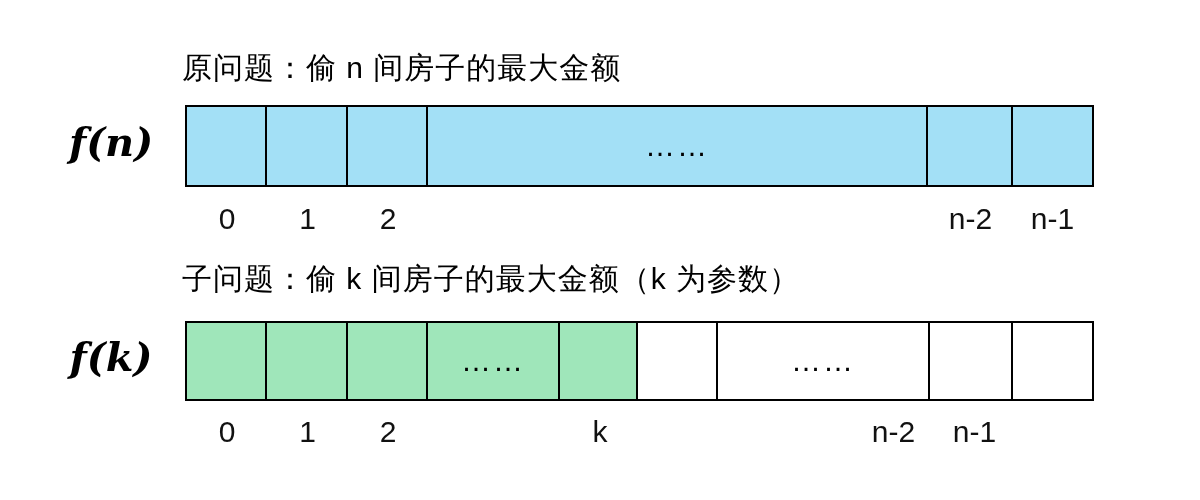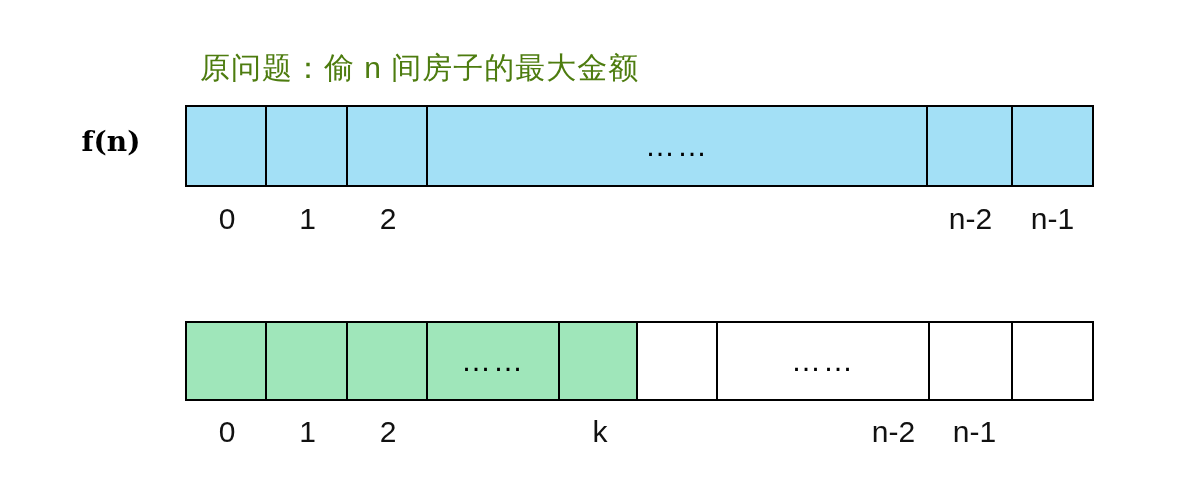--- a/index.html
+++ b/index.html
@@ -2,29 +2,29 @@
 <html><head>
 <meta charset="utf-8">
 <style>
   html,body{margin:0;padding:0;background:#fff;}
   .canvas{
     position:relative;width:1200px;height:500px;background:#ffffff;
     font-family:"Liberation Sans","DejaVu Sans",sans-serif;color:#111;
     overflow:hidden;
   }
   .sec-title{
-    position:absolute;left:200px;font-size:30px;line-height:36px;
-    color:#4d7c0f;letter-spacing:1px;white-space:nowrap;
+    position:absolute;left:182px;font-size:30px;line-height:36px;
+    color:#000000;letter-spacing:1px;white-space:nowrap;
   }
   .t1{top:50px;}
   .t2{top:261px;}
   .fn-label{
     position:absolute;left:52px;width:118px;text-align:center;
     font-family:"DejaVu Serif","Liberation Serif",serif;
-    font-weight:bold;font-size:28px;line-height:46px;color:#000;
+    font-style:italic;font-weight:bold;font-size:40px;line-height:46px;color:#000;
   }
   .fn1{top:119px;}
   .fn2{top:334px;}
   .array{
     position:absolute;left:185px;width:909px;display:flex;
     border:2px solid #000;box-sizing:border-box;background:#fff;
   }
   .a1{top:105px;height:82px;}
   .a2{top:321px;height:80px;}
   .cell{
@@ -78,21 +78,23 @@
 
   <div class="labels l1">
     <div class="lab" style="width:80px">0</div>
     <div class="lab" style="width:81px">1</div>
     <div class="lab" style="width:80px">2</div>
     <div class="lab" style="width:500px"></div>
     <div class="lab" style="width:85px">n-2</div>
     <div class="lab" style="width:79px">n-1</div>
   </div>
 
+  <div class="sec-title t2">子问题：偷 k 间房子的最大金额（k 为参数）</div>
 
+  <div class="fn-label fn2">f(k)</div>
 
   <div class="array a2">
     <div class="cell green" style="width:80px">
         <span></span>
       </div>
     <div class="cell green" style="width:81px">
         <span></span>
       </div>
     <div class="cell green" style="width:80px">
         <span></span>

